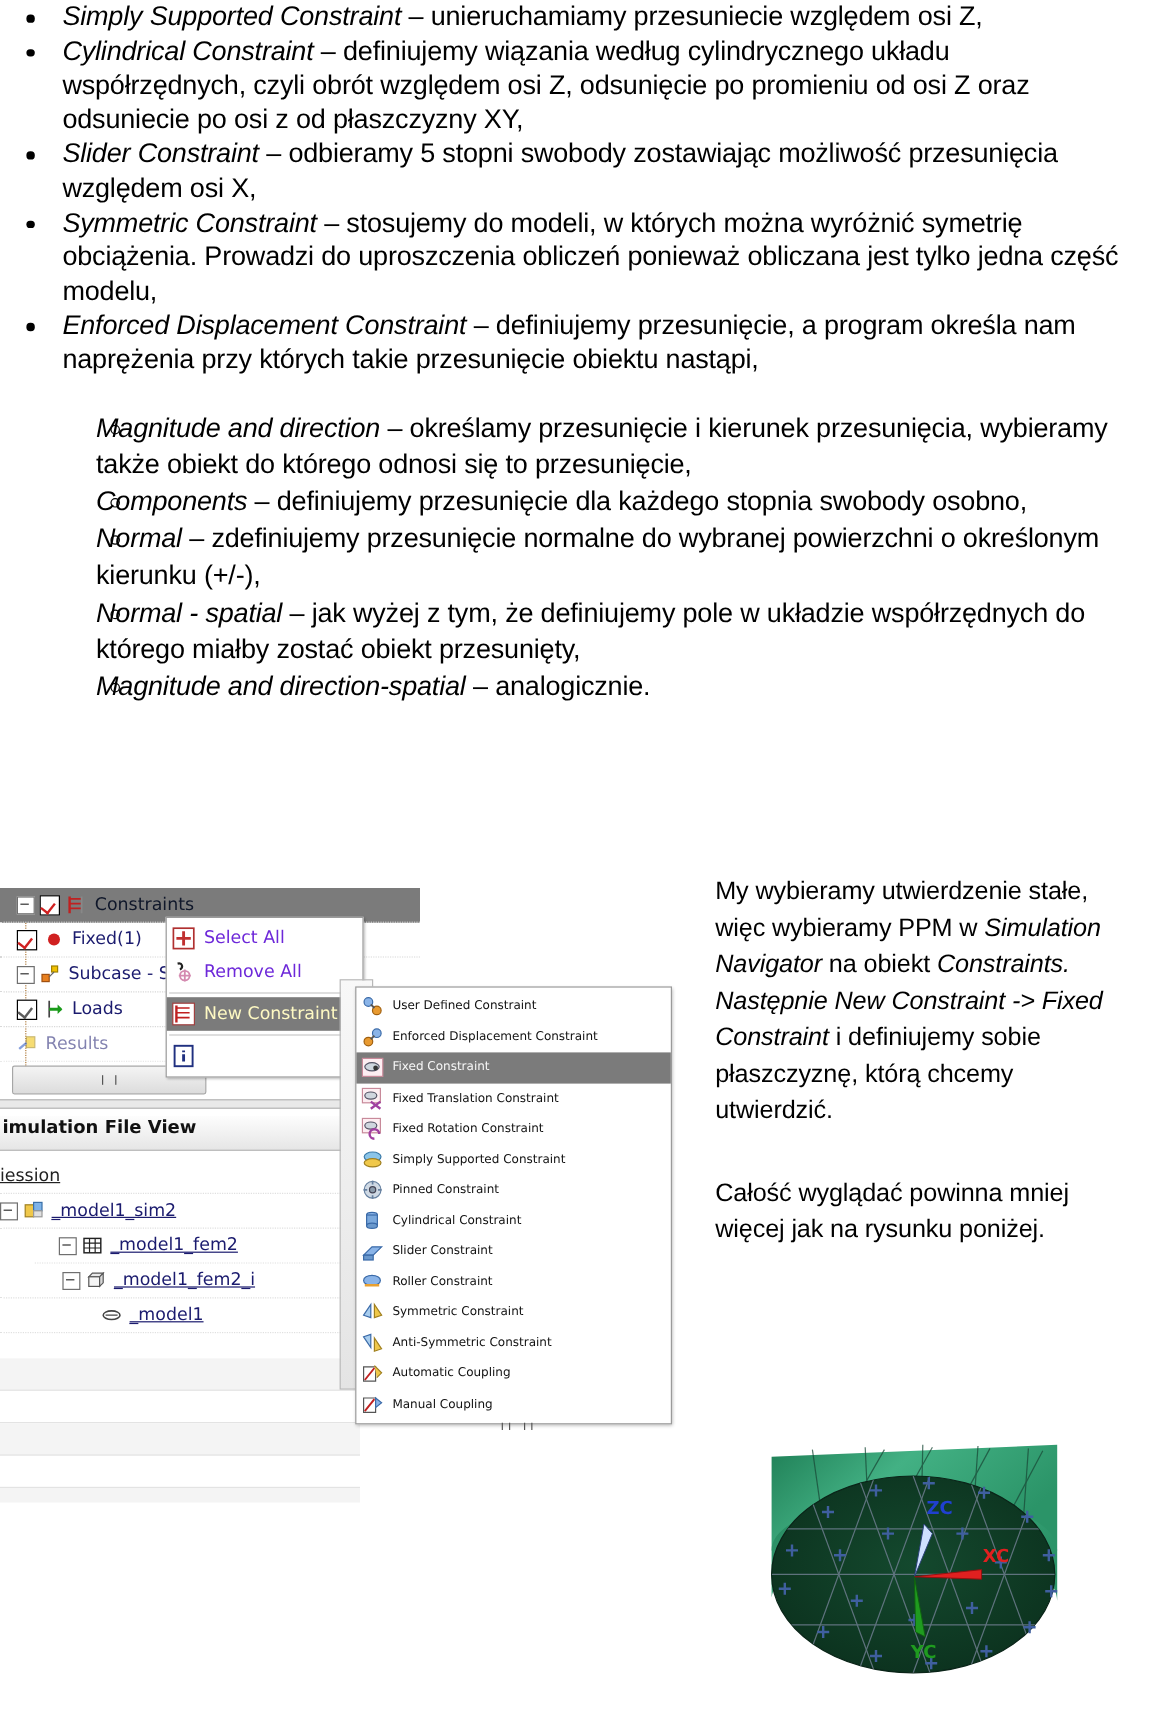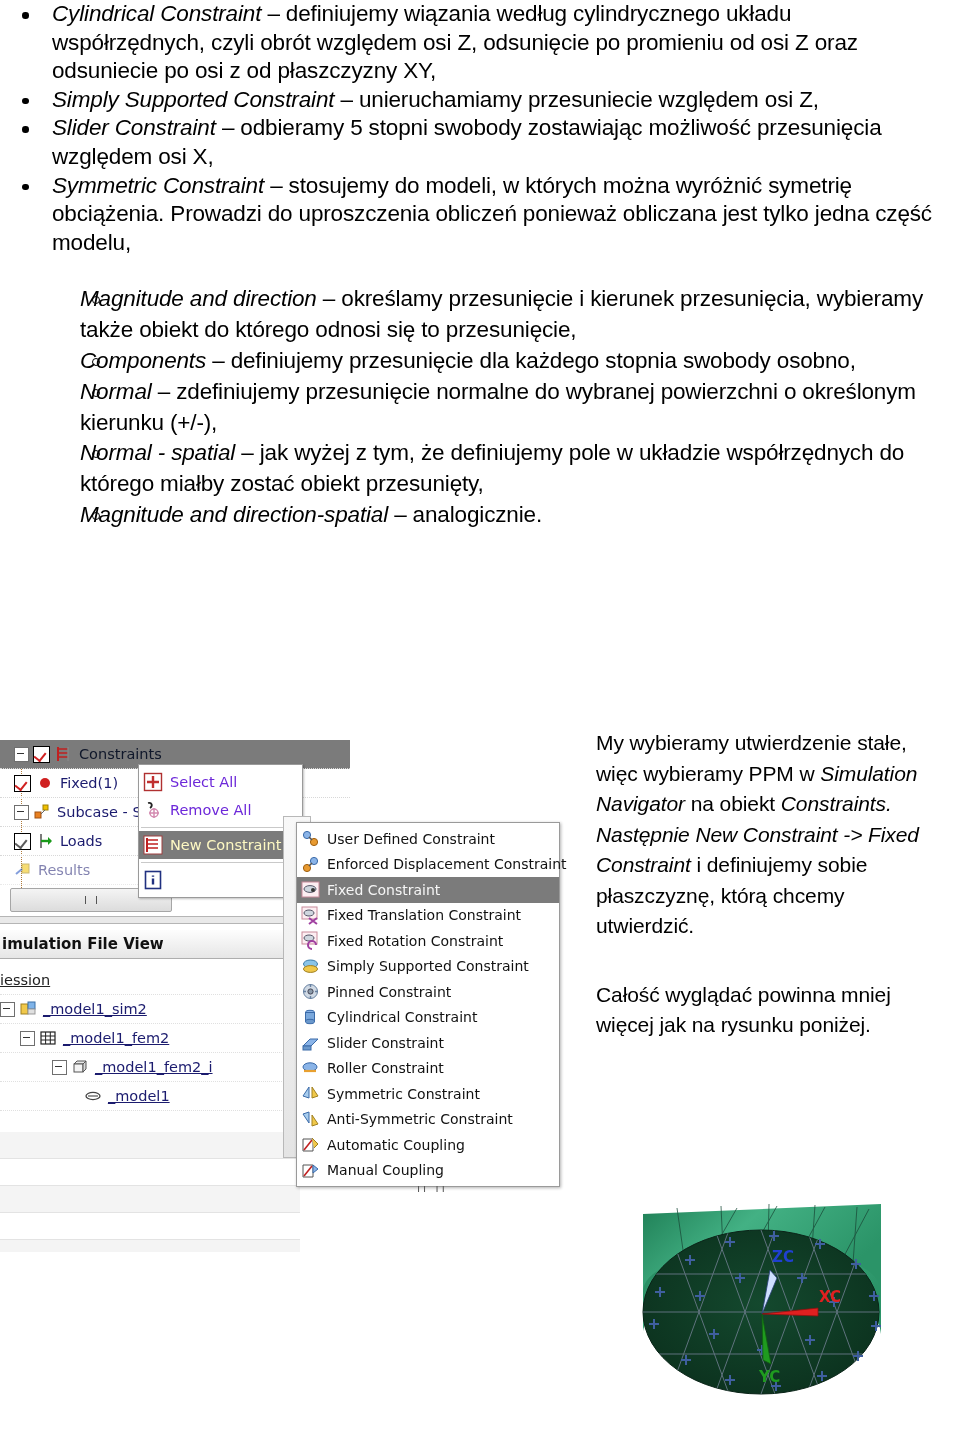--- a/index.html
+++ b/index.html
@@ -207,21 +207,21 @@
     background: #e9e9e9;
     border-top: 1px solid #b5b5b5;
     border-bottom: 1px solid #b5b5b5;
   }
   .sfvHeader {
     position: absolute;
     left: 0; top: 190px;
     width: 350px; height: 29px;
     background: linear-gradient(#fdfdfd,#e6e6e6);
     border-bottom: 1px solid #aeaeae;
-    display: flex; align-items: center;
+    display: flex; 
     font-size: 15px; font-weight: bold;
     color: #111;
     padding-left: 2px;
     box-sizing: border-box;
   }
   .sfvBody {
     position: absolute;
     left: 0; top: 226px;
     width: 350px;
   }
@@ -287,21 +287,21 @@
     background: #ffffff;
     border: 1px solid #9a9a9a;
     box-shadow: 1px 1px 3px rgba(0,0,0,.3);
     padding: 3px 0;
     z-index: 50;
   }
   .subItem {
     height: 25.5px;
     display: flex;
     align-items: center;
-    font-size: 14px;
+    font-size: 10px;
     color: #111;
     padding-left: 4px;
     white-space: nowrap;
   }
   .subItem.hl { background: #7b7b7b; color: #f6f6f6; }
   .subIco { width: 19px; height: 19px; margin-right: 7px; flex: 0 0 auto; }
   .subFootTabs {
     position: absolute;
     left: 120px; bottom: -9px;
     font-size: 11px; color: #555; letter-spacing: 3px;
@@ -329,30 +329,33 @@
   }
   .modelInner { position: absolute; inset: 0; }
 </style>
 </head>
 <body>
 
 <div class="doc">
 
   <ul class="lvl1">
     <li>
-      <span class="it">Cylindrical Constraint</span><span> – definiujemy wiązania według cylindrycznego układu współrzędnych, czyli obrót względem osi Z, odsunięcie po promieniu od osi Z oraz odsuniecie po osi z od płaszczyzny XY,</span>
+      <span class="it">Simply Supported Constraint</span><span> – unieruchamiamy przesuniecie względem osi Z,</span>
     </li>
     <li>
-      <span class="it">Simply Supported Constraint</span><span> – unieruchamiamy przesuniecie względem osi Z,</span>
+      <span class="it">Cylindrical Constraint</span><span> – definiujemy wiązania według cylindrycznego układu współrzędnych, czyli obrót względem osi Z, odsunięcie po promieniu od osi Z oraz odsuniecie po osi z od płaszczyzny XY,</span>
     </li>
     <li>
       <span class="it">Slider Constraint</span><span> – odbieramy 5 stopni swobody zostawiając możliwość przesunięcia względem osi X,</span>
     </li>
     <li>
       <span class="it">Symmetric Constraint</span><span> – stosujemy do modeli, w których można wyróżnić symetrię obciążenia. Prowadzi do uproszczenia obliczeń ponieważ obliczana jest tylko jedna część modelu,</span>
+    </li>
+    <li>
+      <span class="it">Enforced Displacement Constraint</span><span> – definiujemy przesunięcie, a program określa nam naprężenia przy których takie przesunięcie obiektu nastąpi,</span>
     </li>
   </ul>
 
   <div class="sublist-wrap">
     <ul class="lvl2">
       <li>
         <span class="it">Magnitude and direction</span><span> – określamy przesunięcie i kierunek przesunięcia, wybieramy także obiekt do którego odnosi się to przesunięcie,</span>
       </li>
       <li>
         <span class="it">Components</span><span> – definiujemy przesunięcie dla każdego stopnia swobody osobno,</span>
@@ -459,21 +462,21 @@
         <span class="expander" style="margin-left:0px;"></span>
         <span class="tico">
           <svg viewBox="0 0 18 18" width="18" height="18">
             <rect x="2" y="4" width="7" height="10" fill="#f0c84a" stroke="#a08020"></rect>
             <rect x="9" y="2" width="7" height="7" fill="#7fb3e8" stroke="#3a70a8"></rect>
             <rect x="9" y="9" width="7" height="5" fill="#e0e0e0" stroke="#999"></rect>
           </svg>
         </span>
         <span>_model1_sim2</span>
       </div>
-      <div class="sfvRow" style="padding-left:20px;">
+      <div class="sfvRow" style="padding-left:20px;margin-left:29px;">
         <span class="expander" style="margin-left:0px;"></span>
         <span class="tico">
           <svg viewBox="0 0 18 18" width="18" height="18">
             <rect x="2" y="3" width="14" height="12" fill="#fff" stroke="#222" stroke-width="1.2"></rect>
             <path d="M6.6 3 L6.6 15 M11.3 3 L11.3 15 M2 7 L16 7 M2 11 L16 11" stroke="#222" stroke-width="1"></path>
           </svg>
         </span>
         <span>_model1_fem2</span>
       </div>
       <div class="sfvRow" style="padding-left:52px;">

